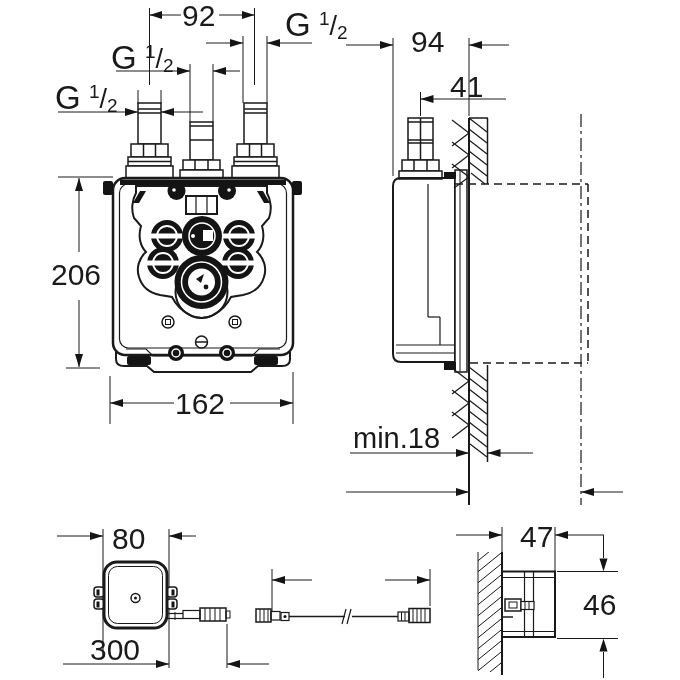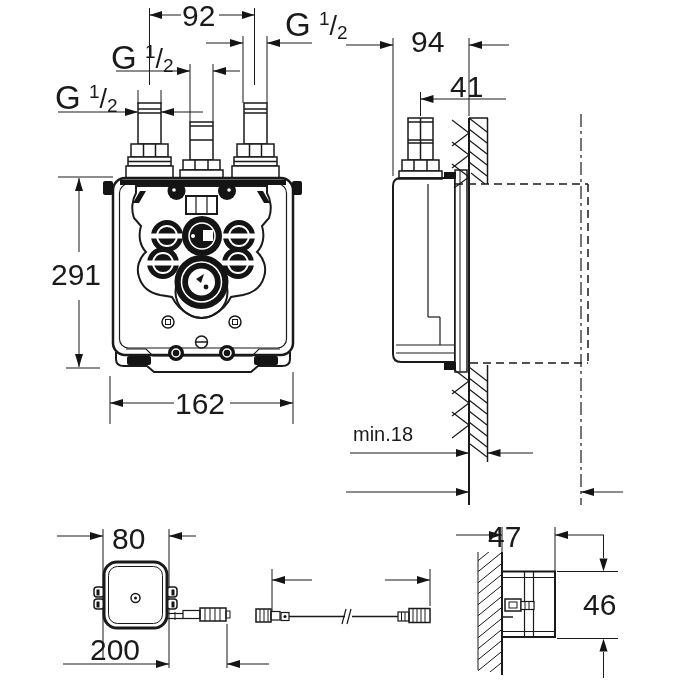--- a/index.html
+++ b/index.html
@@ -1,21 +1,21 @@
 <!DOCTYPE html>
 <html><head>
 <meta charset="utf-8">
 <style>
   html,body{margin:0;padding:0;background:#fff;}
   #stage{position:relative;width:680px;height:680px;background:#fff;overflow:hidden;
          font-family:"Liberation Sans",sans-serif;}
   #stage svg{position:absolute;left:0;top:0;}
   .lbl{position:absolute;font-size:30px;line-height:1;color:#1a1a1a;white-space:nowrap;
        font-family:"Liberation Sans",sans-serif;}
-  .lbl.small{font-size:20px;}
+  .lbl.small{font-size:29px;}
   .gg{font-size:33px;}
   .fr .num{font-size:19px;vertical-align:11px;}
   .fr .sl{font-size:27px;vertical-align:1px;}
   .fr .den{font-size:19px;vertical-align:-3px;}
   
   .s1{stroke:#1a1a1a;stroke-width:1;fill:none;}
   .s12{stroke:#1a1a1a;stroke-width:1.2;fill:none;}
   .s15{stroke:#1a1a1a;stroke-width:1.5;fill:none;}
   .s2{stroke:#1a1a1a;stroke-width:2;fill:none;}
   .s25{stroke:#1a1a1a;stroke-width:2.5;fill:none;}
@@ -394,20 +394,20 @@
 <div class="lbl" style="left:182px;top:1px">92</div>
 
 <div class="lbl" style="left:285px;top:8px"><span class="gg">G</span> <span class="fr"><span class="num">1</span><span class="sl">/</span><span class="den">2</span></span></div>
 
 <div class="lbl" style="left:111px;top:41px"><span class="gg">G</span> <span class="fr"><span class="num">1</span><span class="sl">/</span><span class="den">2</span></span></div>
 
 <div class="lbl" style="left:55px;top:81px"><span class="gg">G</span> <span class="fr"><span class="num">1</span><span class="sl">/</span><span class="den">2</span></span></div>
 
 <div class="lbl" style="left:411px;top:27px">94</div>
 <div class="lbl" style="left:450px;top:72px">41</div>
-<div class="lbl" style="left:51px;top:260px">291</div>
+<div class="lbl" style="left:51px;top:260px">206</div>
 <div class="lbl" style="left:175px;top:389px">162</div>
 <div class="lbl small" style="left:353px;top:424px">min.18</div>
 <div class="lbl" style="left:112px;top:524px">80</div>
-<div class="lbl" style="left:90px;top:635px">200</div>
-<div class="lbl" style="left:488px;top:522px">47</div>
+<div class="lbl" style="left:90px;top:635px">300</div>
+<div class="lbl" style="left:520px;top:522px">47</div>
 <div class="lbl" style="left:583px;top:590px">46</div>
 </div>
 
 </body></html>

